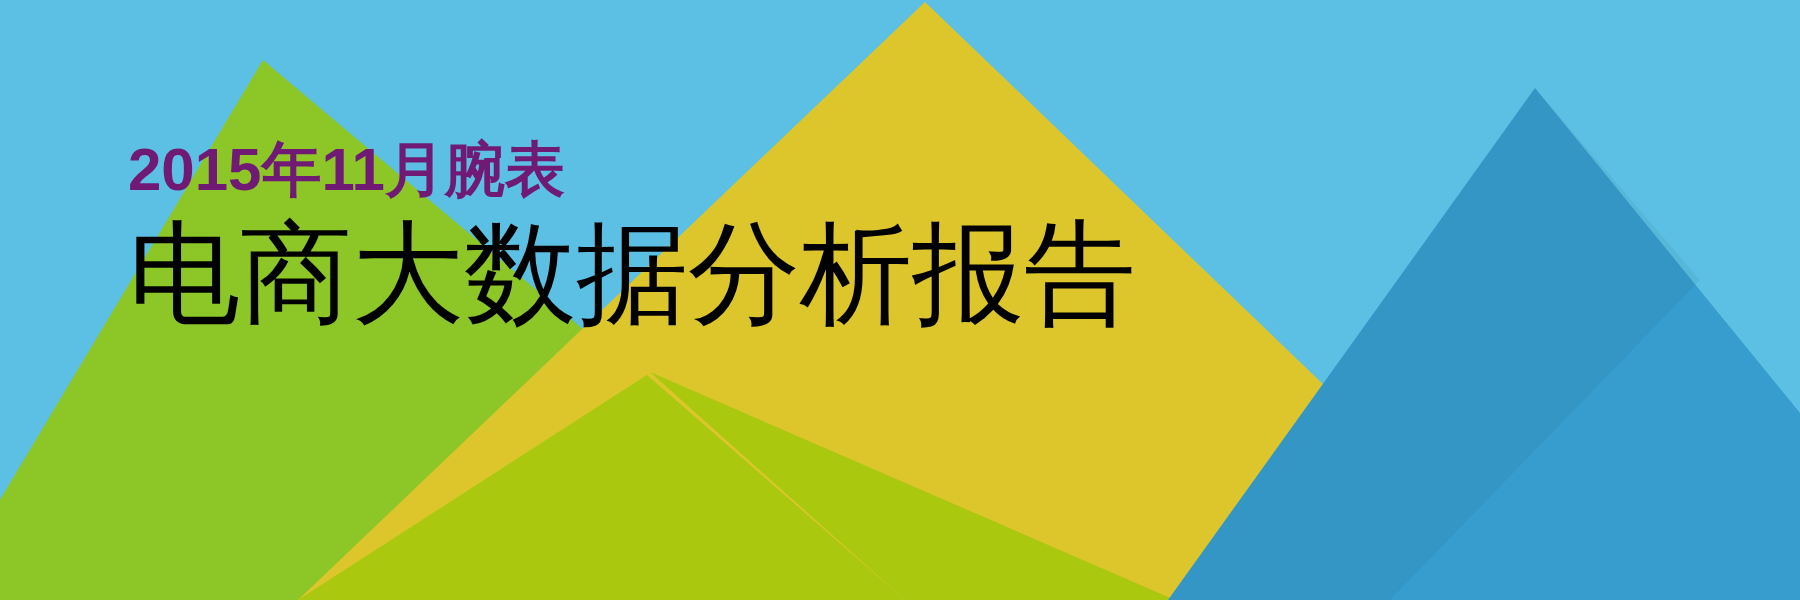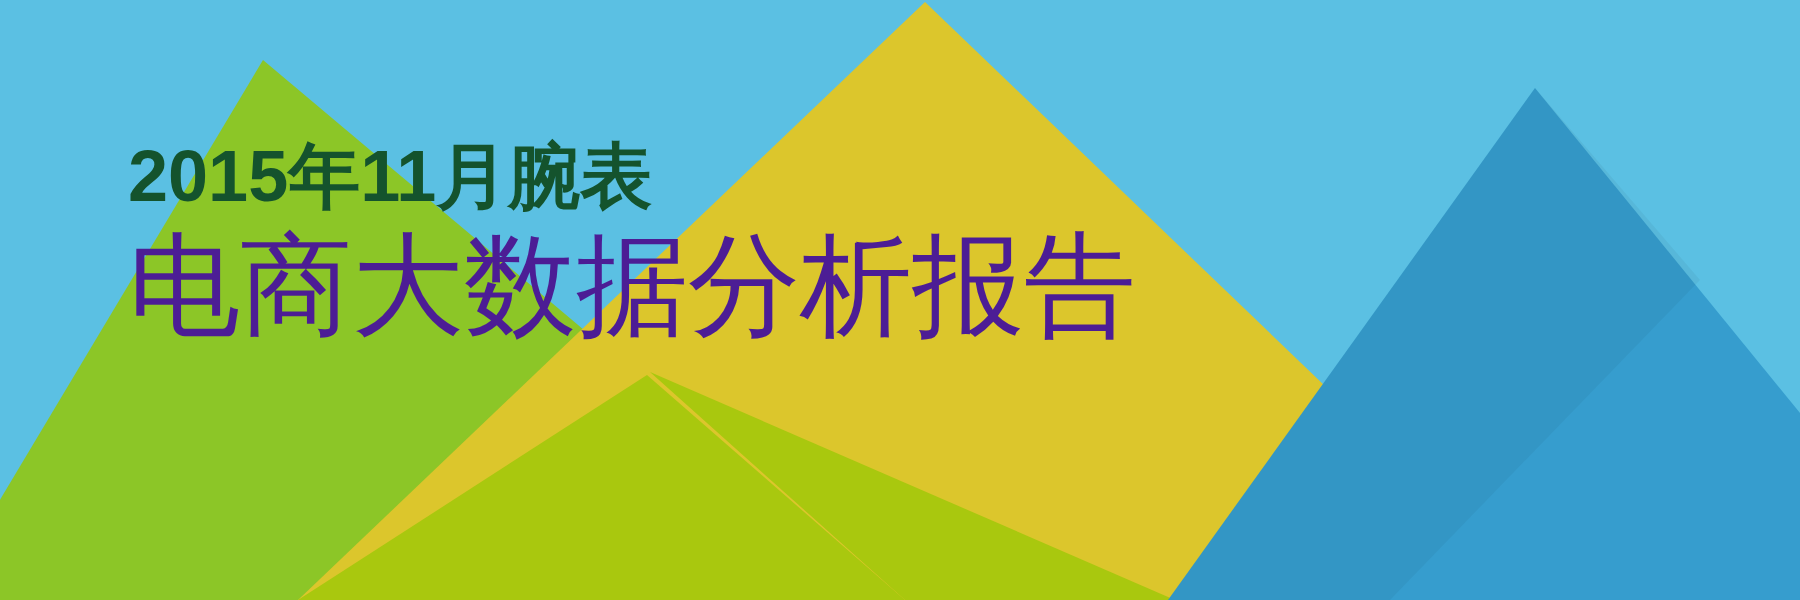--- a/index.html
+++ b/index.html
@@ -33,36 +33,36 @@
     left: 128px;
     top: 140px;
     z-index: 5;
     line-height: 1;
     color: #ffffff;
     -webkit-font-smoothing: antialiased;
   }
 
   #title-line-1 {
     display: block;
-    font-size: 72px;
+    font-size: 60px;
     font-weight: 700;
     letter-spacing: 0px;
     line-height: 1.0;
-    color: #14532d;
+    color: #701a75;
     white-space: nowrap;
   }
 
   #title-line-2 {
     display: block;
     margin-top: 18px;
     font-size: 112px;
     font-weight: 400;
     letter-spacing: 0px;
     line-height: 1.0;
-    color: #4c1d95;
+    color: #000000;
     white-space: nowrap;
   }
 </style>
 </head>
 <body>
 
 <div id="cover-banner">
 
   <svg id="shape-layer" viewBox="0 0 1800 600" preserveAspectRatio="none" shape-rendering="geometricPrecision">
 

